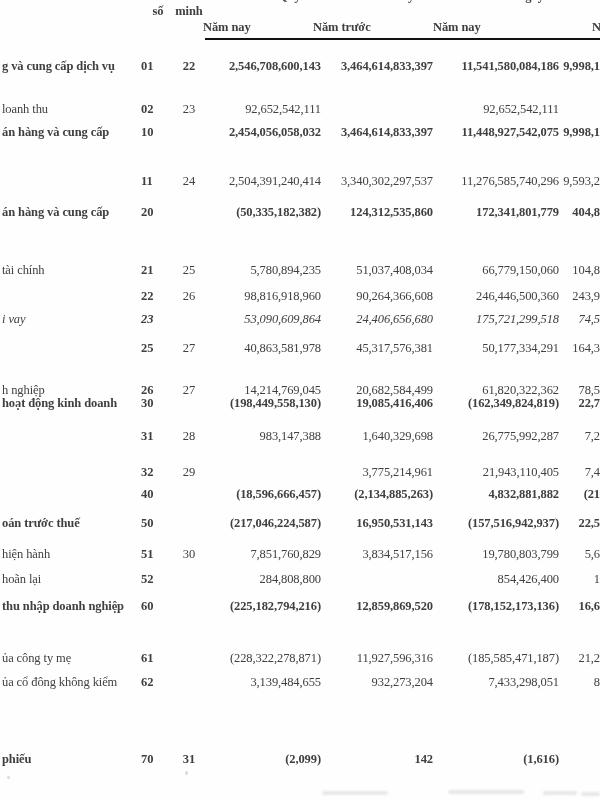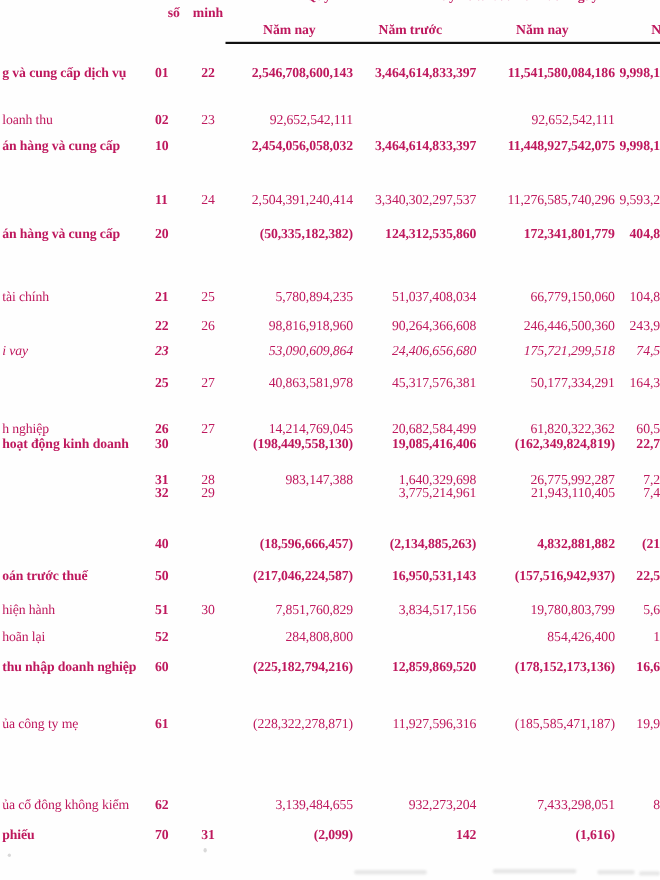--- a/index.html
+++ b/index.html
@@ -1,27 +1,27 @@
 <!DOCTYPE html>
 <html><head>
 <meta charset="utf-8">
 <style>
   html,body{margin:0;padding:0;background:#ffffff;}
   .page{
     position:relative;width:600px;height:800px;background:#fefefe;
     font-family:"Liberation Serif","DejaVu Serif",serif;
-    font-size:12.5px;color:#be185d;overflow:hidden;letter-spacing:-0.1px;
+    font-size:12.5px;color:#404040;overflow:hidden;letter-spacing:-0.1px;
   }
   .abs{position:absolute;white-space:nowrap;}
   
   .hdr-code{left:141px;top:4px;width:34px;text-align:center;font-weight:bold;}
   .hdr-note{left:168px;top:4px;width:42px;text-align:center;font-weight:bold;}
   .hdr-quarter{left:238px;top:-11px;width:120px;text-align:center;font-weight:bold;}
   .hdr-ytd{left:393px;top:-11px;font-weight:bold;}
-  .hdr-sub{top:20px;text-align:center;font-weight:bold;}
+  .hdr-sub{top:20px;text-align:left;font-weight:bold;}
   .sub-a{left:203px;width:120px;}
   .sub-b{left:313px;width:120px;}
   .sub-c{left:433px;width:120px;}
   .sub-d{left:592px;width:120px;text-align:left;}
   .hdr-rule{left:205px;top:38px;width:395px;height:2px;background:#111;}
   
   .row{position:absolute;left:0;width:600px;height:18px;line-height:18px;}
   .c{position:absolute;top:0;white-space:nowrap;}
   .col-label{left:2px;}
   .col-code{left:141px;width:34px;font-weight:bold;}
@@ -135,41 +135,41 @@
     <span class="c col-c">50,177,334,291</span>
     <span class="c col-d">164,3</span>
   </div>
       <div class="row" style="top: 381px;">
     <span class="c col-label">h nghiệp</span>
     <span class="c col-code">26</span>
     <span class="c col-note">27</span>
     <span class="c col-a">14,214,769,045</span>
     <span class="c col-b">20,682,584,499</span>
     <span class="c col-c">61,820,322,362</span>
-    <span class="c col-d">60,5</span>
+    <span class="c col-d">78,5</span>
   </div>
       <div class="row bold" style="top: 394px;">
     <span class="c col-label">hoạt động kinh doanh</span>
     <span class="c col-code">30</span>
     <span class="c col-note"></span>
     <span class="c col-a">(198,449,558,130)</span>
     <span class="c col-b">19,085,416,406</span>
     <span class="c col-c">(162,349,824,819)</span>
     <span class="c col-d">22,7</span>
   </div>
       <div class="row" style="top: 427px;">
     <span class="c col-label"></span>
     <span class="c col-code">31</span>
     <span class="c col-note">28</span>
     <span class="c col-a">983,147,388</span>
     <span class="c col-b">1,640,329,698</span>
     <span class="c col-c">26,775,992,287</span>
     <span class="c col-d">7,2</span>
   </div>
-      <div class="row" style="top: 439px; text-decoration: underline;">
+      <div class="row" style="top: 463px; text-decoration: underline;">
     <span class="c col-label"></span>
     <span class="c col-code">32</span>
     <span class="c col-note">29</span>
     <span class="c col-b">3,775,214,961</span>
     <span class="c col-c">21,943,110,405</span>
     <span class="c col-d">7,4</span>
   </div>
       <div class="row bold" style="top: 485px;">
     <span class="c col-label"></span>
     <span class="c col-code">40</span>
@@ -214,23 +214,23 @@
     <span class="c col-c">(178,152,173,136)</span>
     <span class="c col-d">16,6</span>
   </div>
       <div class="row" style="top: 649px;">
     <span class="c col-label">ủa công ty mẹ</span>
     <span class="c col-code">61</span>
     <span class="c col-note"></span>
     <span class="c col-a">(228,322,278,871)</span>
     <span class="c col-b">11,927,596,316</span>
     <span class="c col-c">(185,585,471,187)</span>
-    <span class="c col-d">19,9</span>
-  </div>
-      <div class="row" style="top: 722px;">
+    <span class="c col-d">21,2</span>
+  </div>
+      <div class="row" style="top: 673px;">
     <span class="c col-label">ủa cổ đông không kiểm</span>
     <span class="c col-code">62</span>
     <span class="c col-note"></span>
     <span class="c col-a">3,139,484,655</span>
     <span class="c col-b">932,273,204</span>
     <span class="c col-c">7,433,298,051</span>
     <span class="c col-d">8</span>
   </div>
       <div class="row bold" style="top: 750px;">
     <span class="c col-label">phiếu</span>

